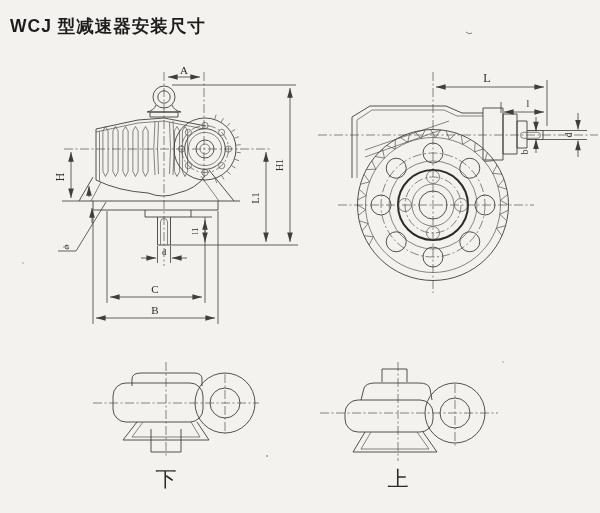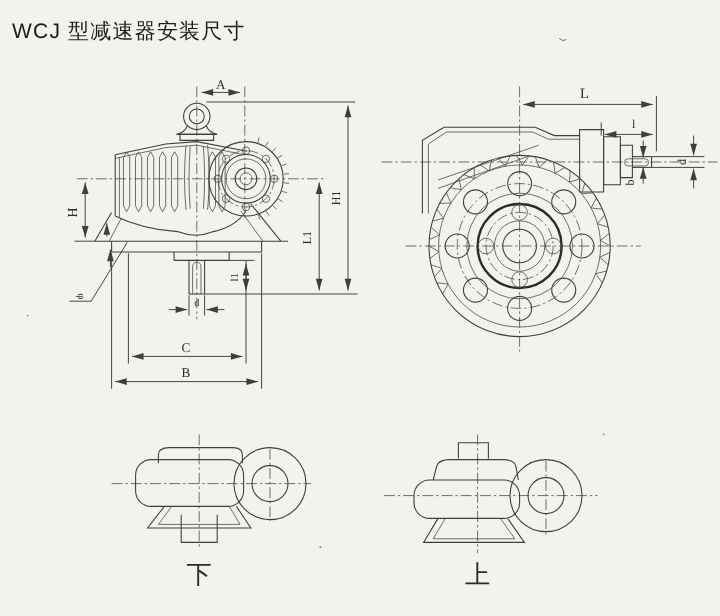--- a/index.html
+++ b/index.html
@@ -1,17 +1,17 @@
 <!DOCTYPE html>
 <html><head>
 <meta charset="utf-8">
 <style>
   html,body{margin:0;padding:0;}
   body{width:600px;height:513px;background:#f4f2ee;font-family:"Liberation Sans",sans-serif;overflow:hidden;}
-  .page-title{position:absolute;left:10px;top:14px;font-size:17.5px;font-weight:normal;color:#1c1c1c;letter-spacing:1px;font-family:"Liberation Sans",sans-serif;}
+  .page-title{position:absolute;left:10px;top:14px;font-size:17.5px;font-weight:bold;color:#1c1c1c;letter-spacing:1px;font-family:"Liberation Sans",sans-serif;}
   svg{position:absolute;left:0;top:0;}
   svg *{vector-effect:non-scaling-stroke;}
   .ln{stroke:#3f3e3c;stroke-width:0.9;fill:none;}
   .thin{stroke:#55534f;stroke-width:0.7;fill:none;}
   .bold{stroke:#2c2b29;stroke-width:2;fill:none;}
   .cl{stroke:#55534f;stroke-width:0.7;fill:none;stroke-dasharray:9 2.5 2 2.5;}
   .dash{stroke:#55534f;stroke-width:0.7;fill:none;stroke-dasharray:9 2.5 2 2.5;}
   .dim{stroke:#3f3e3c;stroke-width:0.8;fill:none;}
   text.dl{font-family:"Liberation Serif",serif;fill:#2c2b29;}
   text.cjk{font-family:"Liberation Sans",sans-serif;fill:#2c2b29;}

